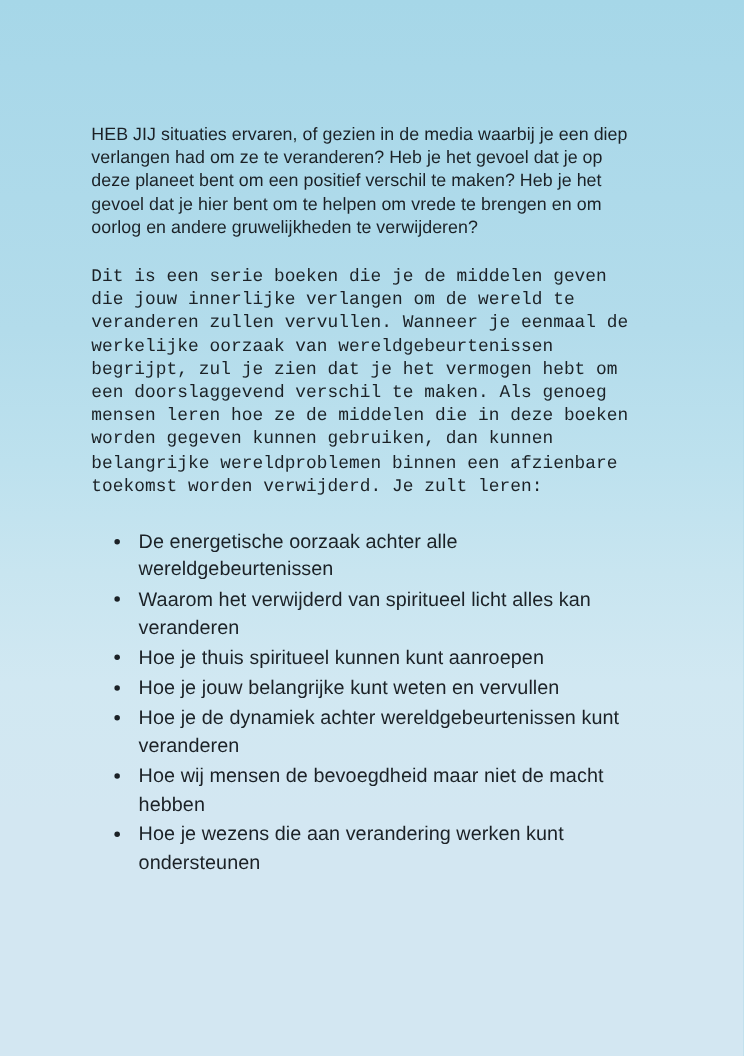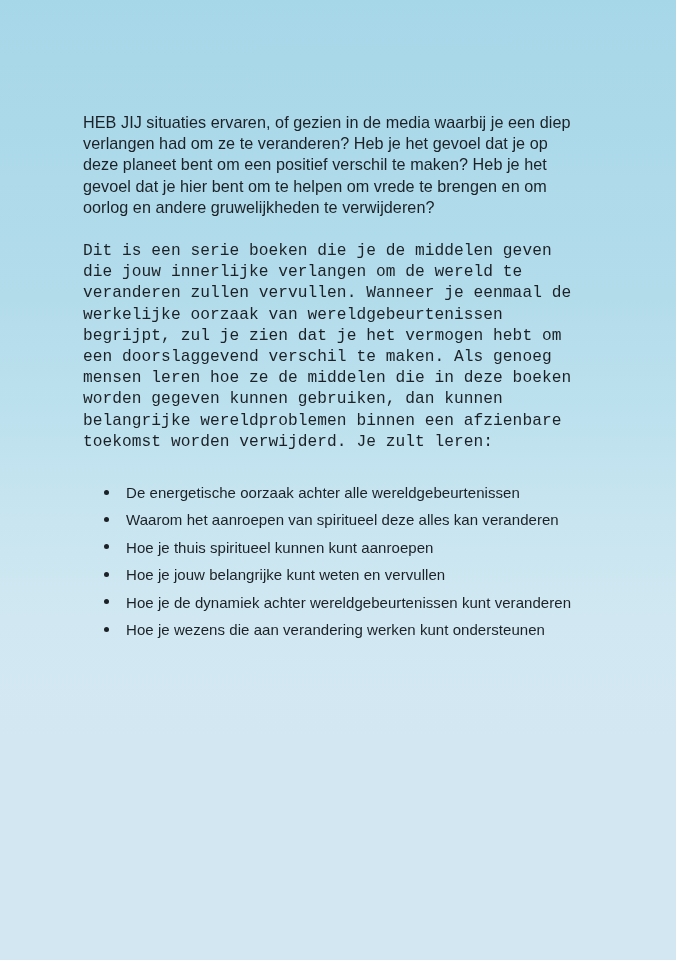--- a/index.html
+++ b/index.html
@@ -61,21 +61,21 @@
     padding: 0;
     margin-top: 27px;
     margin-left: 21px;
   }
 
   #bullet-list li {
     position: relative;
     padding-left: 22px;
     margin-bottom: 2px;
     color: #1b2126;
-    font-size: 15px;
+    font-size: 18px;
     line-height: 25.4px;
     letter-spacing: 0.05px;
   }
 
   #bullet-list li .bullet-dot {
     position: absolute;
     left: 0px;
     top: 9.5px;
     width: 5px;
     height: 5px;
@@ -93,34 +93,38 @@
 
     <p class="para" id="para-2">Dit is een serie boeken die je de middelen geven die jouw innerlijke verlangen om de wereld te veranderen zullen vervullen. Wanneer je eenmaal de werkelijke oorzaak van wereldgebeurtenissen begrijpt, zul je zien dat je het vermogen hebt om een doorslaggevend verschil te maken. Als genoeg mensen leren hoe ze de middelen die in deze boeken worden gegeven kunnen gebruiken, dan kunnen belangrijke wereldproblemen binnen een afzienbare toekomst worden verwijderd. Je zult leren:</p>
 
     <ul id="bullet-list">
       <li>
         <span class="bullet-dot"></span>
         <span>De energetische oorzaak achter alle wereldgebeurtenissen</span>
       </li>
       <li>
         <span class="bullet-dot"></span>
-        <span>Waarom het aanroepen van spiritueel deze alles kan veranderen</span>
+        <span>Waarom het verwijderd van spiritueel licht alles kan veranderen</span>
       </li>
       <li>
         <span class="bullet-dot"></span>
         <span>Hoe je thuis spiritueel kunnen kunt aanroepen</span>
       </li>
       <li>
         <span class="bullet-dot"></span>
         <span>Hoe je jouw belangrijke kunt weten en vervullen</span>
       </li>
       <li>
         <span class="bullet-dot"></span>
         <span>Hoe je de dynamiek achter wereldgebeurtenissen kunt veranderen</span>
       </li>
       <li>
         <span class="bullet-dot"></span>
+        <span>Hoe wij mensen de bevoegdheid maar niet de macht hebben</span>
+      </li>
+      <li>
+        <span class="bullet-dot"></span>
         <span>Hoe je wezens die aan verandering werken kunt ondersteunen</span>
       </li>
     </ul>
 
   </div>
 </div>
 
 </body></html>

